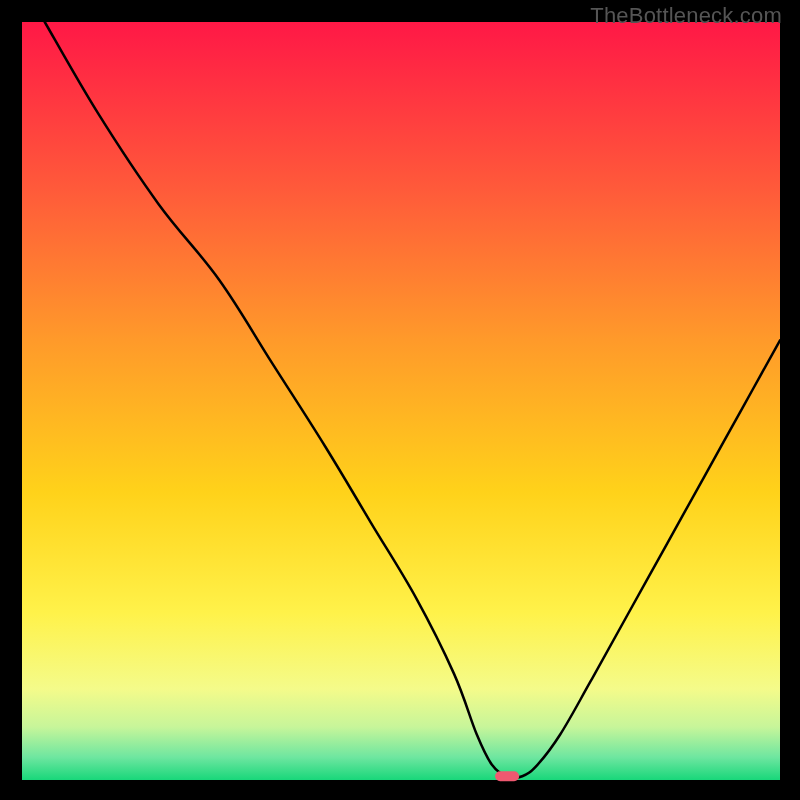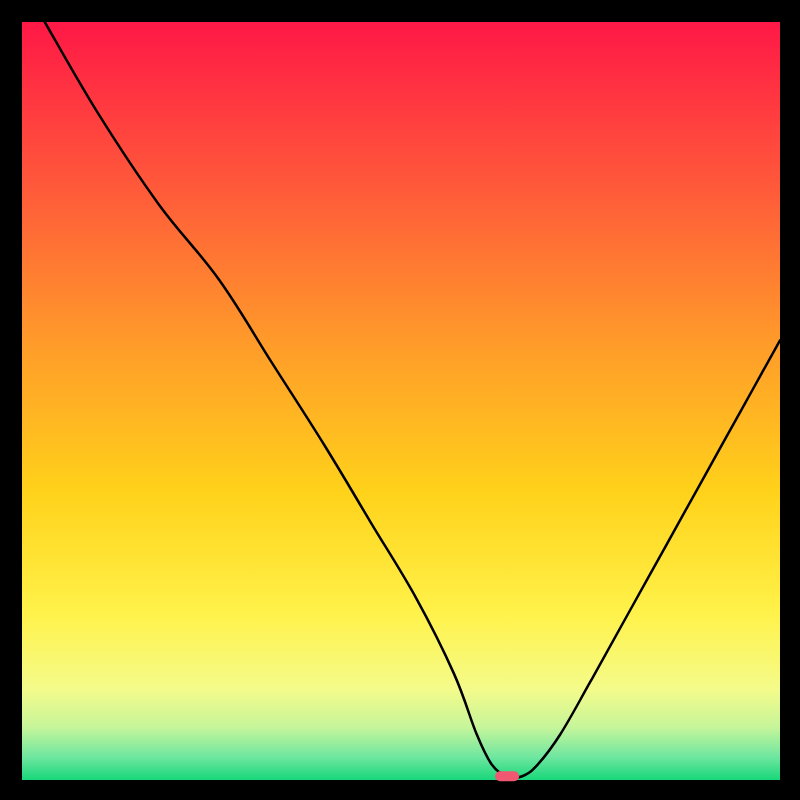--- a/index.html
+++ b/index.html
@@ -25,20 +25,21 @@
     font-size: 22px;
     font-weight: 500;
     letter-spacing: 0.2px;
   }
   svg { display: block; }
 </style>
 </head>
 <body>
 
 <div class="outer">
+  <div class="watermark">TheBottleneck.com</div>
   <svg id="chart-svg" width="800" height="800">
     <defs>
       <linearGradient id="bg-grad" x1="0" y1="0" x2="0" y2="1">
           <stop offset="0%" stop-color="#ff1846"></stop>
           <stop offset="22%" stop-color="#ff5a3a"></stop>
           <stop offset="42%" stop-color="#ff9a2a"></stop>
           <stop offset="62%" stop-color="#ffd21a"></stop>
           <stop offset="78%" stop-color="#fff24a"></stop>
           <stop offset="88%" stop-color="#f4fb8a"></stop>
           <stop offset="93%" stop-color="#c7f59a"></stop>

